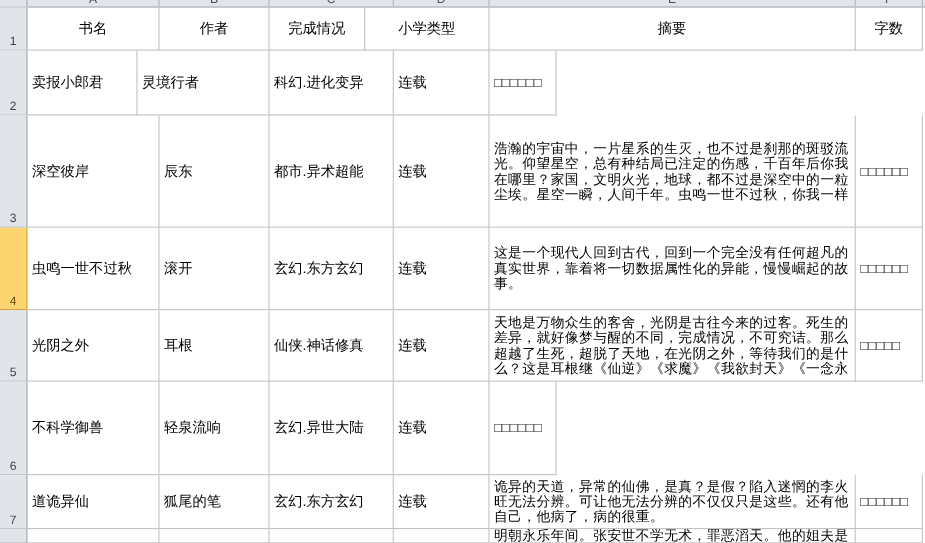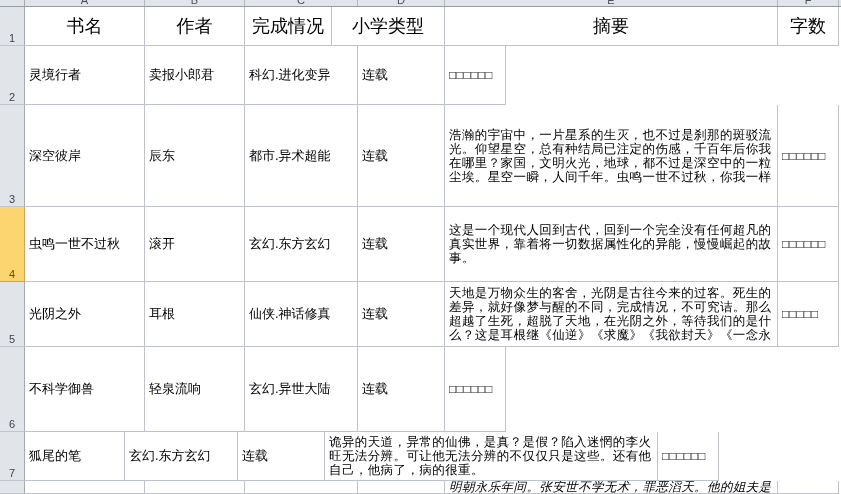--- a/index.html
+++ b/index.html
@@ -89,21 +89,21 @@
     border-right:1px solid var(--grid-line);
     border-bottom:1px solid var(--grid-line);
     overflow:hidden;
     display:flex;
     align-items:center;
     flex:none;
     color:#000;
   }
   .hcell{
     justify-content:center;
-    font-size:18px;
+    font-size:13px;
   }
   .dcell{
     padding-left:4px;
     font-size:13px;
     white-space:nowrap;
   }
   .summary{
     white-space:normal;
     font-size:12.5px;
     line-height:14px;
@@ -155,22 +155,22 @@
       <div class="cell hcell col1">作者</div>
       <div class="cell hcell col3">完成情况</div>
       <div class="cell hcell col2">小学类型</div>
       <div class="cell hcell col4">摘要</div>
       <div class="cell hcell col5">字数</div>
     </div>
     <div class="row" style="height: 59px;">
       <div class="rh">
         <span>2</span>
       </div>
+      <div class="cell dcell col1">卖报小郎君</div>
       <div class="cell dcell col0">灵境行者</div>
-      <div class="cell dcell col1">卖报小郎君</div>
       <div class="cell dcell col2">科幻.进化变异</div>
       <div class="cell dcell col3">连载</div>
       <div class="cell dcell col5 wordcount">□□□□□□</div>
     </div>
     <div class="row" style="height: 102px;">
       <div class="rh">
         <span>3</span>
       </div>
       <div class="cell dcell col0">深空彼岸</div>
       <div class="cell dcell col1">辰东</div>
@@ -208,27 +208,28 @@
       <div class="cell dcell col0">不科学御兽</div>
       <div class="cell dcell col1">轻泉流响</div>
       <div class="cell dcell col2">玄幻.异世大陆</div>
       <div class="cell dcell col3">连载</div>
       <div class="cell dcell col5 wordcount">□□□□□□</div>
     </div>
     <div class="row" style="height: 49px;">
       <div class="rh">
         <span>7</span>
       </div>
+      <div class="cell dcell col0">道诡异仙</div>
       <div class="cell dcell col1">狐尾的笔</div>
       <div class="cell dcell col2">玄幻.东方玄幻</div>
       <div class="cell dcell col3">连载</div>
       <div class="cell dcell col4 summary">诡异的天道，异常的仙佛，是真？是假？陷入迷惘的李火旺无法分辨。可让他无法分辨的不仅仅只是这些。还有他自己，他病了，病的很重。</div>
       <div class="cell dcell col5 wordcount">□□□□□□</div>
     </div>
-    <div class="row" style="height: 13px; font-style: italic;">
+    <div class="row" style="height: 13px;">
       <div class="rh">
         <span></span>
       </div>
       <div class="cell dcell col0"></div>
       <div class="cell dcell col1"></div>
       <div class="cell dcell col2"></div>
       <div class="cell dcell col3"></div>
       <div class="cell dcell col4 summary">明朝永乐年间。张安世不学无术，罪恶滔天。他的姐夫是</div>
       <div class="cell dcell col5 wordcount"></div>
     </div>

